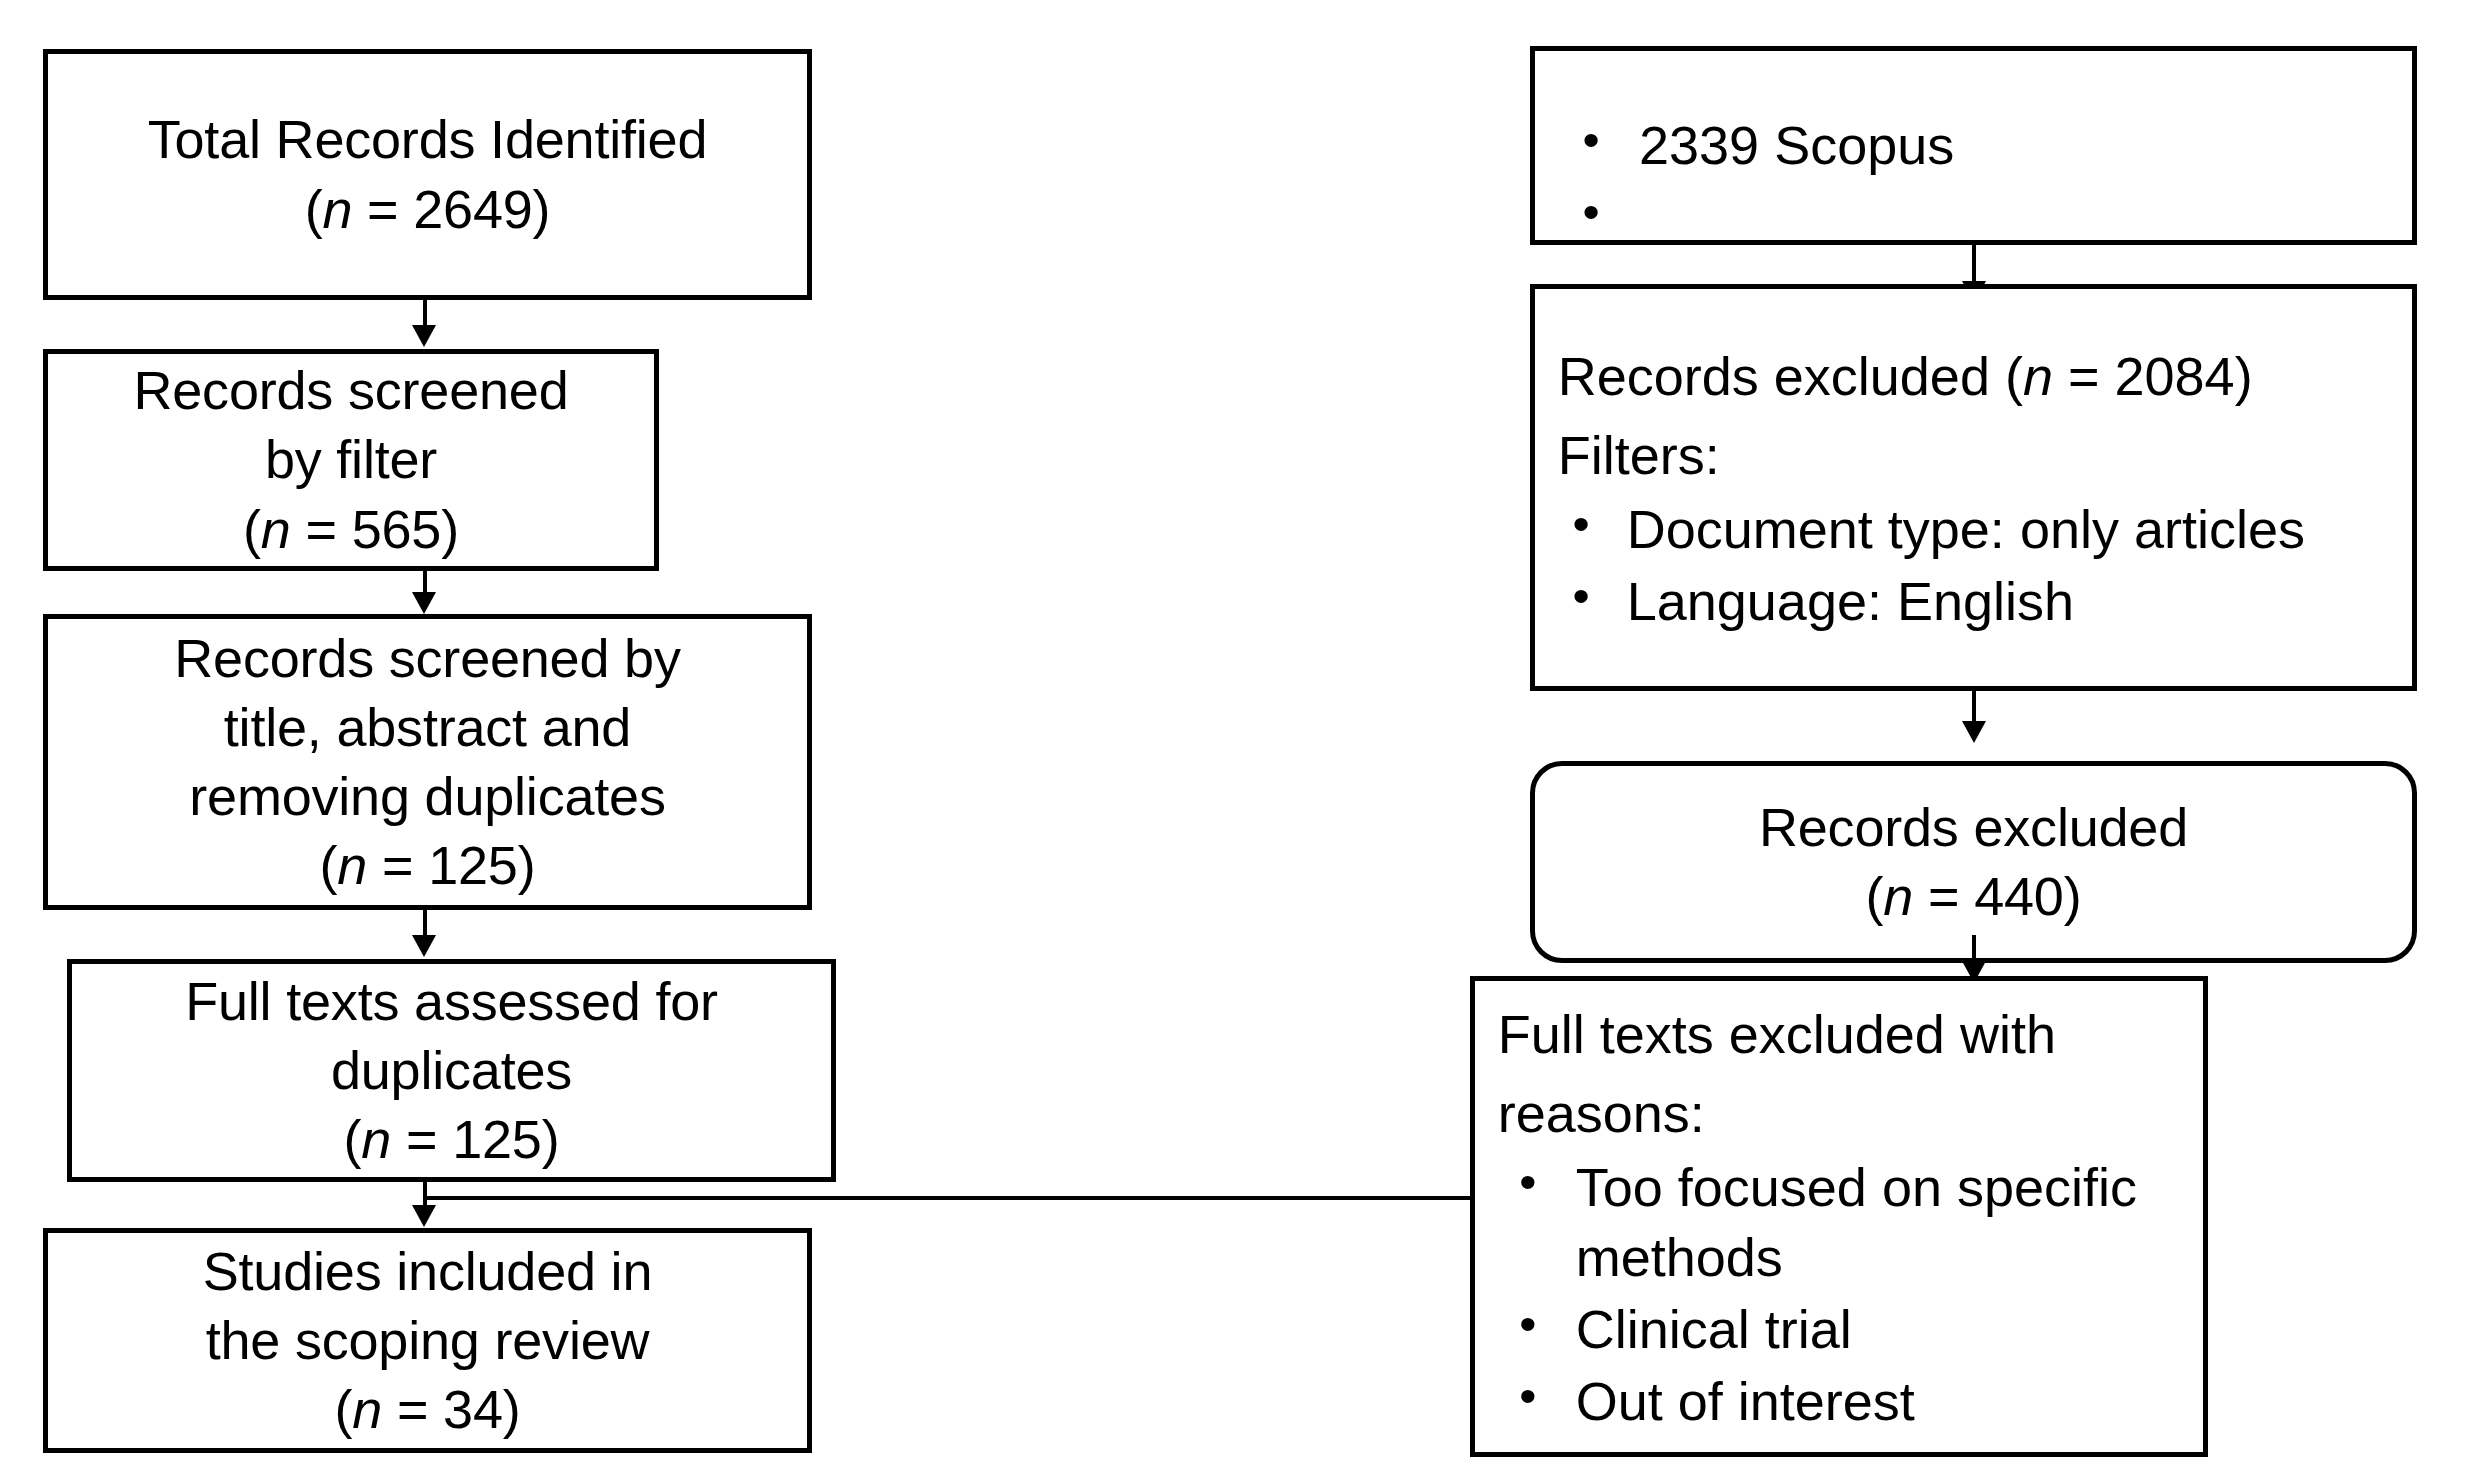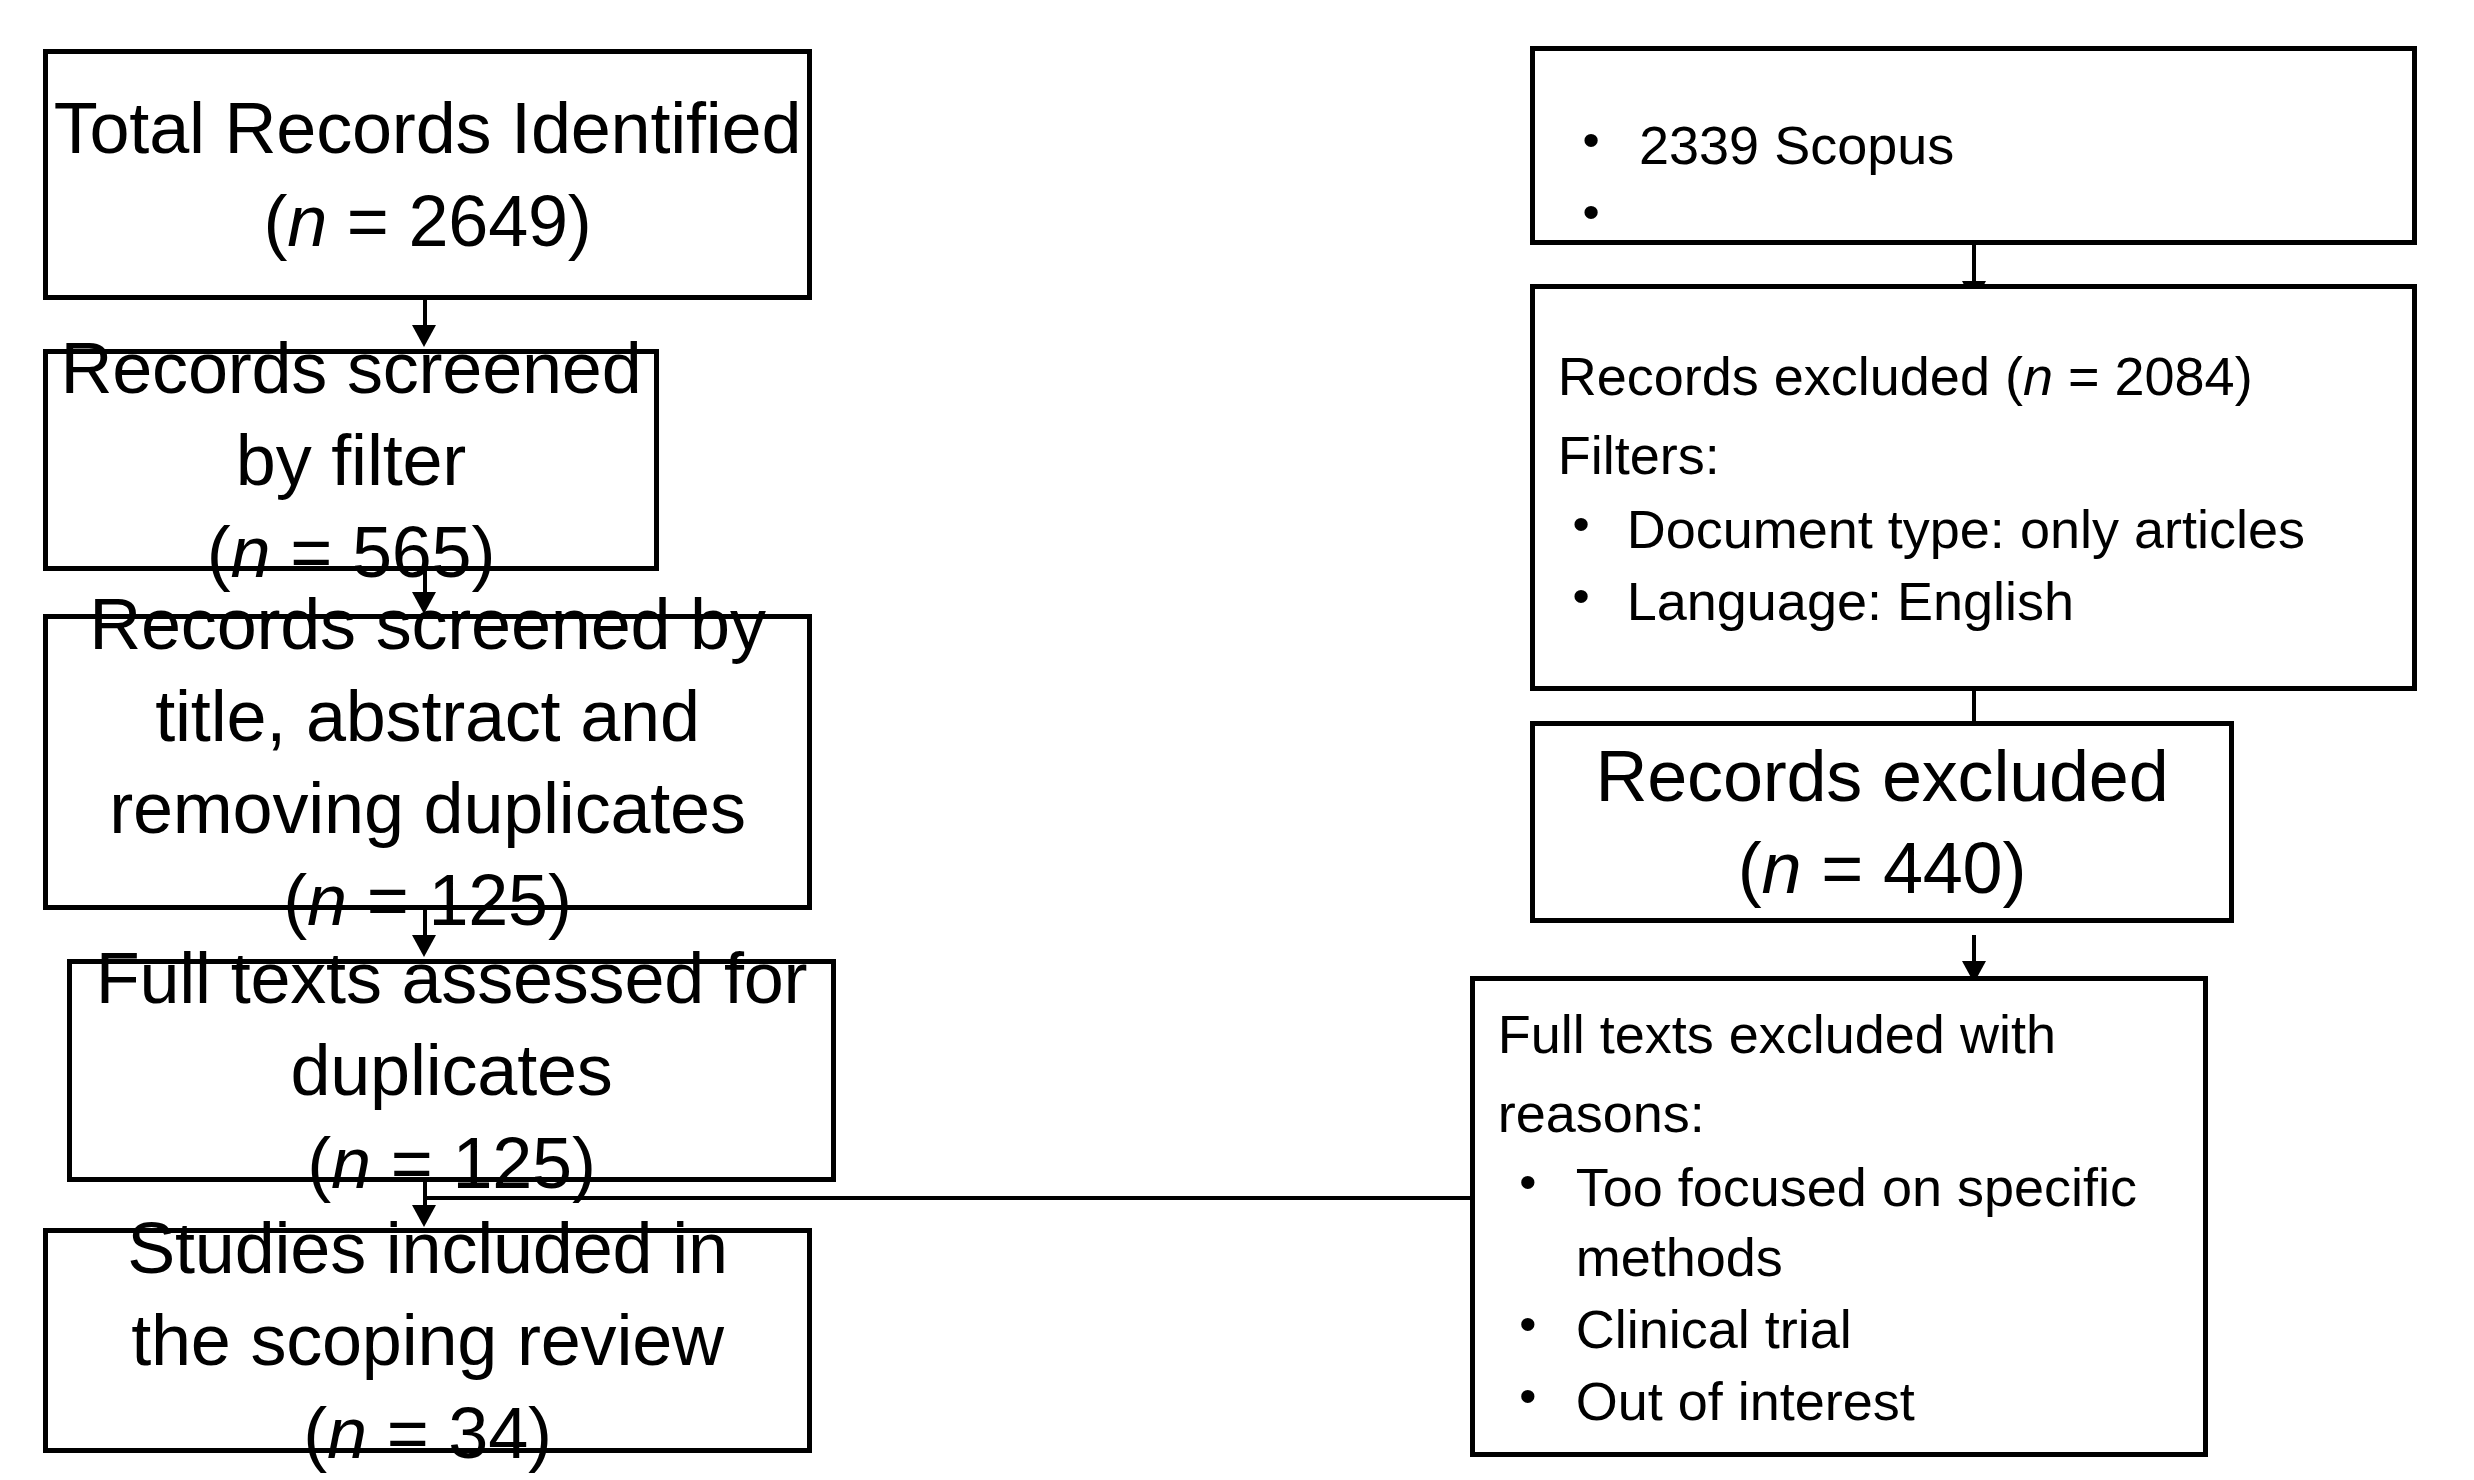--- a/index.html
+++ b/index.html
@@ -27,21 +27,21 @@
     border: 5.1px solid #000000;
     background: #ffffff;
     display: flex;
     flex-direction: column;
     justify-content: center;
   }
   .fbox.center { align-items: center; text-align: center; }
   .fbox.left   { align-items: stretch; text-align: left; }
 
   .line {
-    font-size: 72px;
+    font-size: 54px;
     line-height: 1.28;
     white-space: nowrap;
     letter-spacing: -0.2px;
   }
   .nitalic { font-style: italic; }
 
   
   ul.blist {
     margin: 0;
     padding: 0;
@@ -158,21 +158,21 @@
     <div class="heading"><span>Records excluded (</span><span class="nitalic">n</span><span> = 2084)</span></div>
     <div class="heading">Filters:</div>
     <ul class="blist tight">
       <li class="wrap"><span class="bul">•</span><span>Document type: only articles</span></li>
       <li><span class="bul">•</span><span>Language: English</span></li>
     </ul>
   </div>
   <div class="vline" style="left:1972px; top:691px; height:36px;"></div>
   <div class="arrowdown" style="left:1962px; top:721px;"></div>
 
-  <div class="fbox center" style="left:1530px; top:721px; width:704px; height:202px;">
+  <div class="fbox center" style="left:1530px; top:761px; width:887px; height:202px;border-radius:32px;">
     <div class="line">Records excluded</div>
     <div class="line"><span>(</span><span class="nitalic">n</span><span> = 440)</span></div>
   </div>
   <div class="vline" style="left:1972px; top:935px; height:32px;"></div>
   <div class="arrowdown" style="left:1962px; top:961px;"></div>
 
   <div class="fbox left" style="left:1470px; top:976px; width:738px; height:481px; padding:0 15.3px 0 18.7px; justify-content:center;">
     <div class="heading">Full texts excluded with</div>
     <div class="heading">reasons:</div>
     <ul class="blist">

